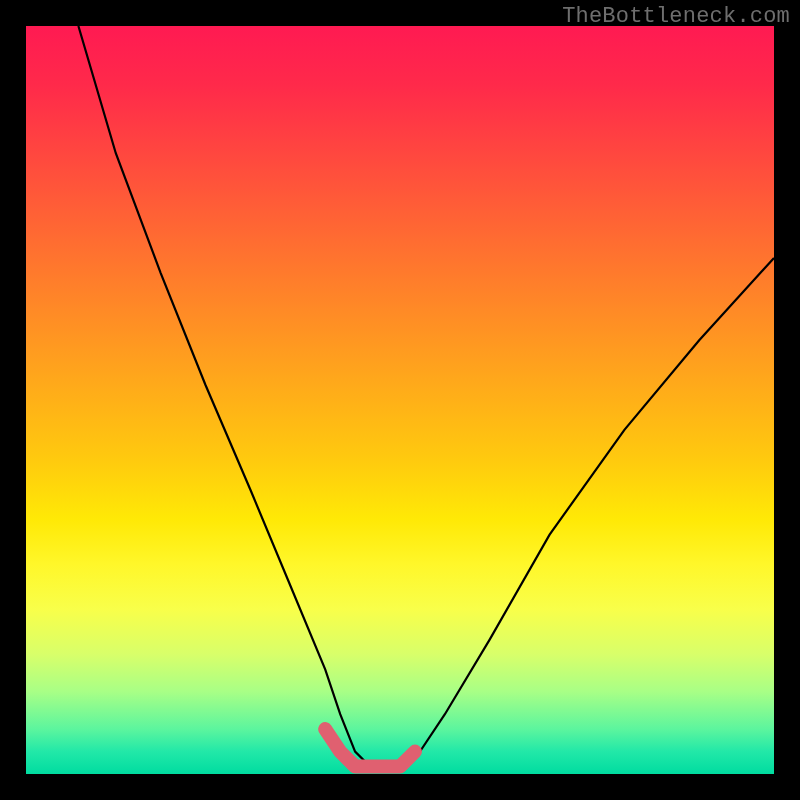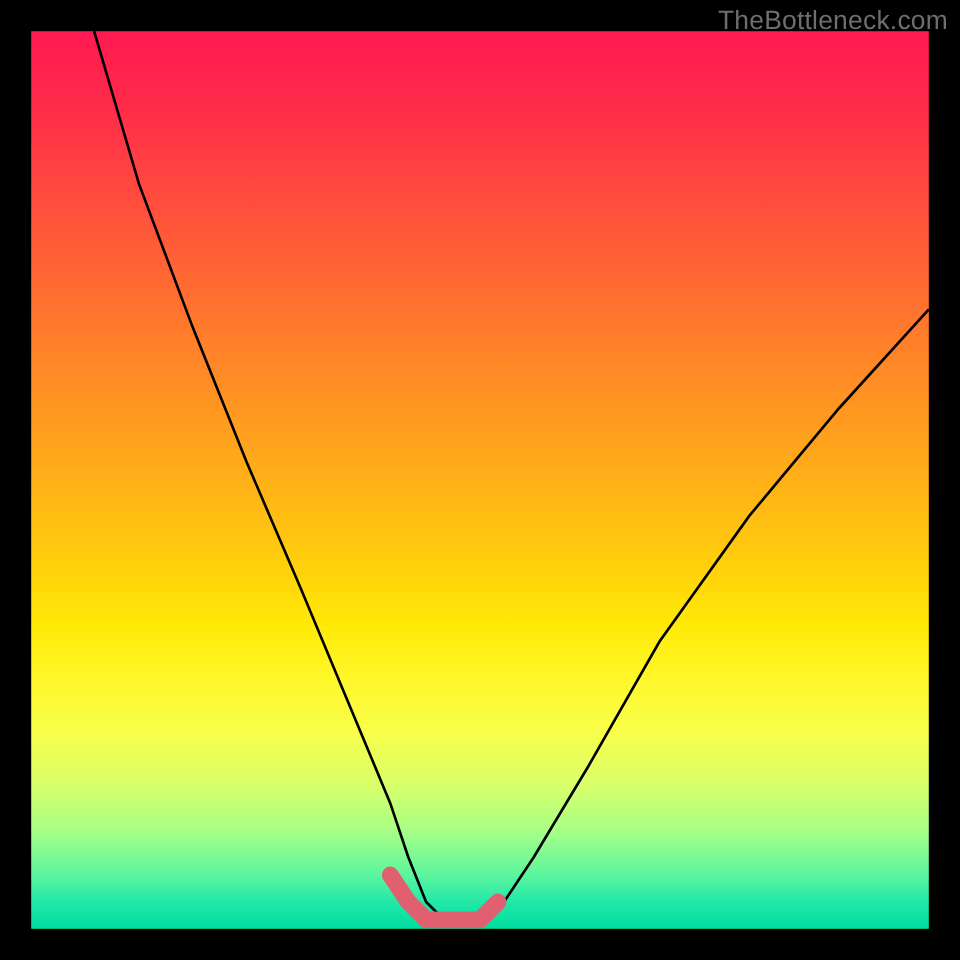--- a/index.html
+++ b/index.html
@@ -11,20 +11,21 @@
     overflow: hidden;
     font-family: Arial, Helvetica, sans-serif;
   }
   .frame {
     position: absolute;
     left: 0;
     top: 0;
     width: 800px;
     height: 628px;
     background: #000;
+    font-family: Liberation Mono, monospace;
   }
   .plot {
     position: absolute;
     left: 26px;
     top: 26px;
     width: 748px;
     height: 748px;
     
     background: linear-gradient(
       to bottom,

